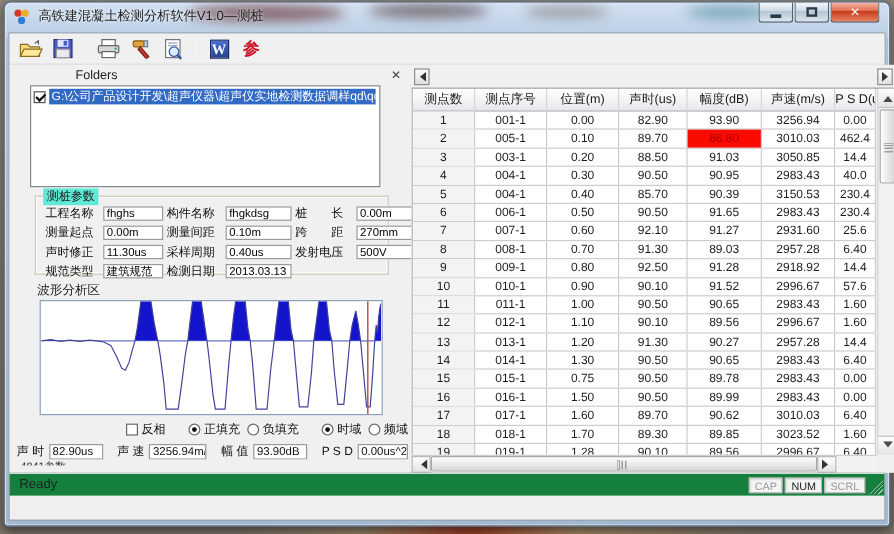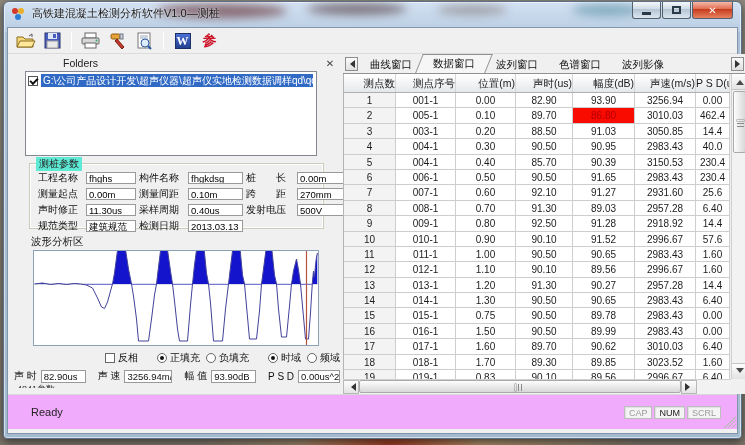--- a/index.html
+++ b/index.html
@@ -85,37 +85,37 @@
   .tri-r { width:0; height:0; border:4px solid transparent; border-left:5px solid #333; margin-left:3px; }
   .tabs { position:absolute; left:20px; bottom:0; display:flex; align-items:flex-end; }
   .tab { position:relative; height:17px; padding:0 14px; font-size:10.5px; color:#111; line-height:17px; margin-left:-7px; }
   .tab::before { content:""; position:absolute; inset:0; transform:skewX(-22deg); background:linear-gradient(#f7f7f7,#dcdcdc); border:1px solid #919191; border-bottom:none; z-index:-1; }
   .tab.active { height:19px; line-height:19px; z-index:3; }
   .tab.active::before { background:#f6f6f6; }
   .tab span { position:relative; }
   .table-wrap { position:absolute; left:0; top:20px; width:387px; height:305px; overflow:hidden; background:#fff; border-left:1px solid #b4b4b4; }
   .thead { display:grid; grid-template-columns:52px 60px 60px 57px 62px 61px auto; height:19px;
     background:linear-gradient(#ffffff,#f1f2f4 60%,#e4e7eb); border-bottom:1px solid #b0b0b0; }
-  .thead div { font-size:10.5px; color:#1a1a1a; text-align:right; line-height:18px; border-right:1px solid #d6d6d6; overflow:hidden; white-space:nowrap; }
+  .thead div { font-size:10.5px; color:#1a1a1a; text-align:center; line-height:18px; border-right:1px solid #d6d6d6; overflow:hidden; white-space:nowrap; }
   .trow { display:grid; grid-template-columns:52px 60px 60px 57px 62px 61px auto; height:15.4px; border-bottom:1px solid #cdcdcd; }
   .trow div { font-size:10px; color:#1c1c1c; text-align:center; line-height:15px; border-right:1px solid #cdcdcd; overflow:hidden; white-space:nowrap; }
   .trow div:first-child { background:#f3f3f3; }
   .vscroll { position:absolute; right:0; top:20px; width:16px; height:305px; background:#f2f2f2; border-left:1px solid #d0d0d0; }
   .hscroll { position:absolute; left:0; bottom:0; width:388px; height:15px; background:#f2f2f2; border-top:1px solid #d0d0d0; display:flex; }
   .sbtn { width:16px; height:100%; background:linear-gradient(#fdfdfd,#e3e3e3); border:1px solid #b9b9b9; display:flex; align-items:center; justify-content:center; flex:none; }
   .vthumb { position:absolute; left:1px; top:17px; width:13px; height:62px; background:linear-gradient(90deg,#fdfdfd,#d8d8d8); border:1px solid #a9a9a9; border-radius:2px; }
   .grip-h { position:absolute; left:3px; top:28px; width:7px; height:1px; box-shadow:0 0 0 .5px #8a8a8a, 0 3px 0 0 #8a8a8a, 0 6px 0 0 #8a8a8a; }
   .hthumb { height:13px; margin-top:0; width:322px; background:linear-gradient(#fdfdfd,#d8d8d8); border:1px solid #a9a9a9; border-radius:2px; position:relative; }
   .grip-v { position:absolute; top:3px; left:155px; width:1px; height:7px; box-shadow:0 0 0 .5px #8a8a8a, 3px 0 0 0 #8a8a8a, 6px 0 0 0 #8a8a8a; }
   .tri-u { width:0; height:0; border:4px solid transparent; border-bottom:5px solid #4a4a4a; margin-bottom:2px; }
   .tri-d { width:0; height:0; border:4px solid transparent; border-top:5px solid #4a4a4a; margin-top:2px; }
   .vs-up { position:absolute; top:0; left:0; width:16px; height:16px; display:flex; align-items:center; justify-content:center; background:linear-gradient(#fdfdfd,#e3e3e3); border-bottom:1px solid #c4c4c4; }
   .vs-dn { position:absolute; bottom:0; left:0; width:16px; height:16px; display:flex; align-items:center; justify-content:center; background:linear-gradient(#fdfdfd,#e3e3e3); border-top:1px solid #c4c4c4; }
   
-  .statusbar { height:35px; background:#f0abfc; border-top:1px solid #d8d8d8; display:flex; align-items:center; position:relative;padding-left:15px; }
+  .statusbar { height:19px; background:#15803d; border-top:1px solid #d8d8d8; display:flex; align-items:center; position:relative; }
   .status-text { font-size:11px; color:#222; padding-left:8px; flex:1; }
   .indics { display:flex; gap:2px; margin-right:16px; }
   .ind { font-size:9px; height:13px; line-height:12px; padding:0 4px; border:1px solid #bdbdbd; box-shadow:inset 1px 1px 1px rgba(0,0,0,.08); color:#9a9a9a; background:#f4f4f4; }
   .ind.on { color:#1a1a1a; }
   .grip-corner { position:absolute; right:1px; bottom:1px; width:12px; height:12px;
     background:linear-gradient(135deg, transparent 50%, #b9b9b9 50%, #b9b9b9 55%, transparent 55%, transparent 65%, #b9b9b9 65%, #b9b9b9 70%, transparent 70%, transparent 80%, #b9b9b9 80%, #b9b9b9 85%, transparent 85%); }
   svg { display:block; }
 </style>
 </head>
 <body>
@@ -290,27 +290,20 @@
             <div class="rinput" style="width: 54px;">0.00us^2/m</div>
           </div>
         <div class="clipped">4841参数</div>
       </div>
 
       <div class="right-panel">
         <div class="tabrow">
           <div class="tab-arrow l">
               <span class="tri-l"></span>
             </div>
-          <div class="tabs">
-              <div class="tab"><span>曲线窗口</span></div>
-              <div class="tab active"><span>数据窗口</span></div>
-              <div class="tab"><span>波列窗口</span></div>
-              <div class="tab"><span>色谱窗口</span></div>
-              <div class="tab"><span>波列影像</span></div>
-            </div>
           <div class="tab-arrow r">
               <span class="tri-r"></span>
             </div>
         </div>
 
         <div class="table-wrap">
           <div class="thead">
               <div>测点数</div>
               <div>测点序号</div>
               <div>位置(m)</div>
@@ -478,21 +471,21 @@
                 <div>018-1</div>
                 <div>1.70</div>
                 <div>89.30</div>
                 <div>89.85</div>
                 <div>3023.52</div>
                 <div>1.60</div>
               </div>
               <div class="trow">
                 <div>19</div>
                 <div>019-1</div>
-                <div>0.83</div>
+                <div>1.28</div>
                 <div>90.10</div>
                 <div>89.56</div>
                 <div>2996.67</div>
                 <div>6.40</div>
               </div>
             </div>
         </div>
 
         <div class="vscroll">
           <div class="vs-up">

